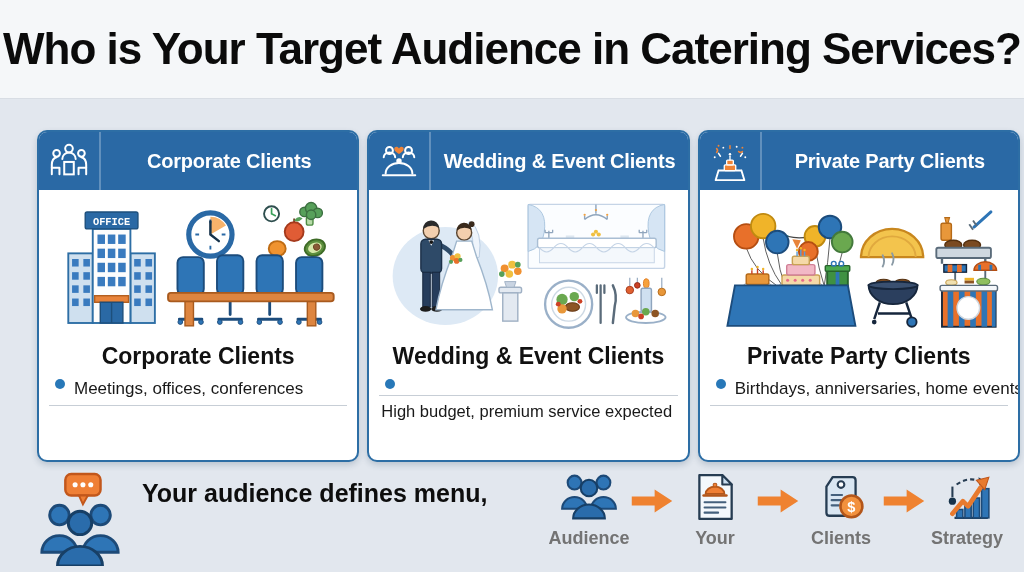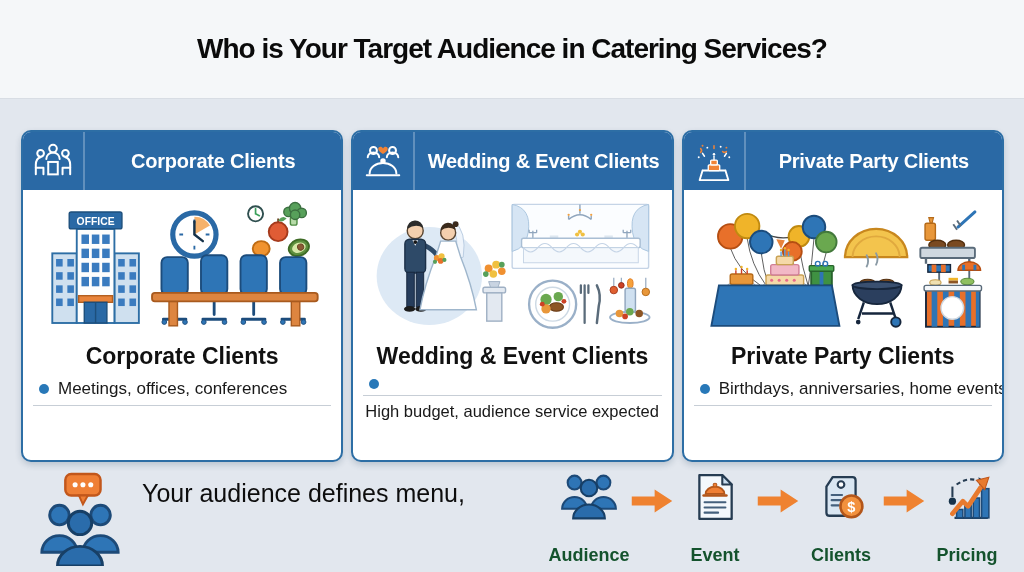--- a/index.html
+++ b/index.html
@@ -1,45 +1,45 @@
 <!DOCTYPE html>
 <html><head>
 <meta charset="utf-8">
 <style>
   html,body{margin:0;padding:0;}
   body{font-family:"Liberation Sans",sans-serif;background:#e2e7ee;}
   .stage{position:relative;width:1024px;height:572px;overflow:hidden;background:#e2e7ee;}
 
   .title-band{position:absolute;top:0;left:0;width:1024px;height:98px;background:#f5f7f9;
     border-bottom:1px solid #d8dde4;display:flex;align-items:center;justify-content:center;}
-  .title-band h1{margin:0;font-size:28px;font-weight:800;letter-spacing:-1px;color:#0b0b0b;white-space:nowrap;}
-
-  .cards{position:absolute;top:130px;left:21px;width:983px;height:332px;display:flex;gap:8px;}
+  .title-band h1{margin:0;font-size:44px;font-weight:800;letter-spacing:-1px;color:#0b0b0b;white-space:nowrap;}
+
+  .cards{position:absolute;top:130px;left:37px;width:983px;height:332px;display:flex;gap:8px;}
   .card{flex:1;background:#fff;border:2px solid #2d6ea5;border-radius:10px;overflow:hidden;
     box-shadow:0 3px 6px rgba(30,60,90,.20);display:flex;flex-direction:column;}
   .card-header{flex:0 0 58px;height:58px;background:#2a69a5;display:flex;align-items:stretch;}
   .icon-box{width:60px;display:flex;align-items:center;justify-content:center;border-right:2px solid #6190bd;}
   .header-title{flex:1;display:flex;align-items:center;justify-content:center;color:#fff;
     font-weight:bold;font-size:20px;letter-spacing:-0.2px;white-space:nowrap;}
-  .card-illustration{flex:0 0 150px;height:150px;display:flex;align-items:flex-end;justify-content:center;padding:2px 18px 0;}
+  .card-illustration{flex:0 0 150px;height:150px;display:flex;align-items:flex-end;justify-content:center;padding:2px 18px 0;font-family:Liberation Mono, monospace;}
   .card-illustration svg{width:100%;height:100%;}
   .card-text{flex:1;padding:1px 10px 0;}
   .card-title{text-align:center;font-size:23px;font-weight:bold;color:#111;margin:0 0 3px;white-space:nowrap;}
-  .bullet-row{display:flex;align-items:center;gap:9px;padding:6px 0 6px 6px;font-size:17px;color:#191919;white-space:nowrap;}
+  .bullet-row{display:flex;align-items:flex-start;gap:9px;padding:6px 0 6px 6px;font-size:17px;color:#191919;white-space:nowrap;}
   .bullet-dot{width:10px;height:10px;border-radius:50%;background:#2878b8;flex:0 0 10px;}
   .bullet-divider{height:1px;background:#c7ced6;}
   .bullet-row.no-dot{padding-left:2px;font-size:16.5px;}
 
   .footer{position:absolute;top:462px;left:0;width:1024px;height:110px;}
   .footer-left-icon{position:absolute;left:36px;top:10px;}
-  .headline{position:absolute;left:142px;top:16px;font-size:25px;font-weight:400;color:#0d0d0d;line-height:1.2;}
+  .headline{position:absolute;left:142px;top:16px;font-size:25px;font-weight:700;color:#0d0d0d;line-height:1.2;}
   .flow{position:absolute;left:548px;top:8px;display:flex;align-items:flex-start;}
   .flow-item{display:flex;flex-direction:column;align-items:center;width:82px;}
   .flow-item .flow-icon{height:54px;}
-  .flow-label{font-size:18px;font-weight:bold;color:#14532d;margin-top:21px;white-space:nowrap;}
+  .flow-label{font-size:18px;font-weight:bold;color:#737373;margin-top:4px;white-space:nowrap;}
   .flow-arrow{margin-top:17px;flex:0 0 auto;}
 </style>
 </head>
 <body>
 
 <div class="stage">
 
   <div class="title-band">
     <h1>Who is Your Target Audience in Catering Services?</h1>
   </div>
@@ -268,21 +268,21 @@
             <circle cx="270" cy="125" r="3" fill="#cc4125"></circle>
         </svg>
       </div>
       <div class="card-text">
         <div class="card-title">Wedding &amp; Event Clients</div>
         <div class="bullet-row">
           <span class="bullet-dot"></span>
         </div>
         <div class="bullet-divider"></div>
         <div class="bullet-row no-dot">
-          <span>High budget, audience service expected</span>
+          <span>High budget, premium service expected</span>
         </div>
       </div>
     </section>
 
     <section class="card">
       <header class="card-header">
         <div class="icon-box">
           <svg width="42" height="40" viewBox="0 0 44 40" fill="none" stroke="#fff" stroke-width="2" stroke-linecap="round">
             <path d="M10,30 h24 M7,40 h30 M10,30 l-3,10 M34,30 l3,10"></path>
             <rect x="16" y="24" width="12" height="6" rx="1" fill="#f08336" stroke="#fff" stroke-width="1.4"></rect>
@@ -474,21 +474,21 @@
 
       <div class="flow-item">
         <svg class="flow-icon" width="50" viewBox="0 0 48 48">
           <path d="M9,3 h22 l9,9 v33 h-31 z" fill="#f4f8fc" stroke="#263c52" stroke-width="2.2" stroke-linejoin="round"></path>
           <path d="M31,3 v9 h9 z" fill="#c9ddf0" stroke="#263c52" stroke-width="2" stroke-linejoin="round"></path>
           <path d="M15,21 a9,7 0 0 1 18,0 z" fill="#ef7f35" stroke="#b3561a" stroke-width="1.8"></path>
           <circle cx="24" cy="12.5" r="1.8" fill="#ef7f35" stroke="#b3561a" stroke-width="1"></circle>
           <path d="M13,22.5 h22" stroke="#b3561a" stroke-width="2.4" stroke-linecap="round"></path>
           <path d="M14,29 h20 M14,34 h20 M14,39 h13" stroke="#44607c" stroke-width="2" stroke-linecap="round"></path>
         </svg>
-        <div class="flow-label">Event</div>
+        <div class="flow-label">Your</div>
       </div>
 
       <svg class="flow-arrow" width="44" height="28" viewBox="0 0 50 30">
         <path d="M2,10 h26 v-8 l20,13 -20,13 v-8 h-26 z" fill="#ef8230"></path>
       </svg>
 
       <div class="flow-item">
         <svg class="flow-icon" width="50" viewBox="0 0 48 48">
           <path d="M16,5 h19 q3,0 3,3 v31 q0,3 -3,3 h-22 q-3,0 -3,-3 v-25 z" fill="#d9e6f2" stroke="#263c52" stroke-width="2.2" stroke-linejoin="round"></path>
           <circle cx="24" cy="12" r="3.2" fill="#fff" stroke="#263c52" stroke-width="2"></circle>
@@ -512,18 +512,18 @@
             <rect x="30" y="25" width="6" height="19"></rect>
               <rect x="38" y="16" width="7" height="28"></rect>
           </g>
           <path d="M14,12 q12,-8 22,-3" stroke="#263c52" stroke-width="2" fill="none" stroke-dasharray="4,3"></path>
           <path d="M35,5 l7,4 -6,4 z" fill="#263c52"></path>
           <path d="M10,14 v10" stroke="#263c52" stroke-width="2"></path>
           <circle cx="10" cy="28" r="3.5" fill="#16324a"></circle>
           <path d="M10,40 L20,28 L25,33 L37,15" stroke="#e87a2e" stroke-width="4.5" fill="none" stroke-linecap="round" stroke-linejoin="round"></path>
           <path d="M33,8 L45,5 L41,17 z" fill="#e87a2e" stroke="#c2571b" stroke-width="1"></path>
         </svg>
-        <div class="flow-label">Pricing</div>
+        <div class="flow-label">Strategy</div>
       </div>
 
     </div>
   </div>
 </div>
 
 </body></html>

